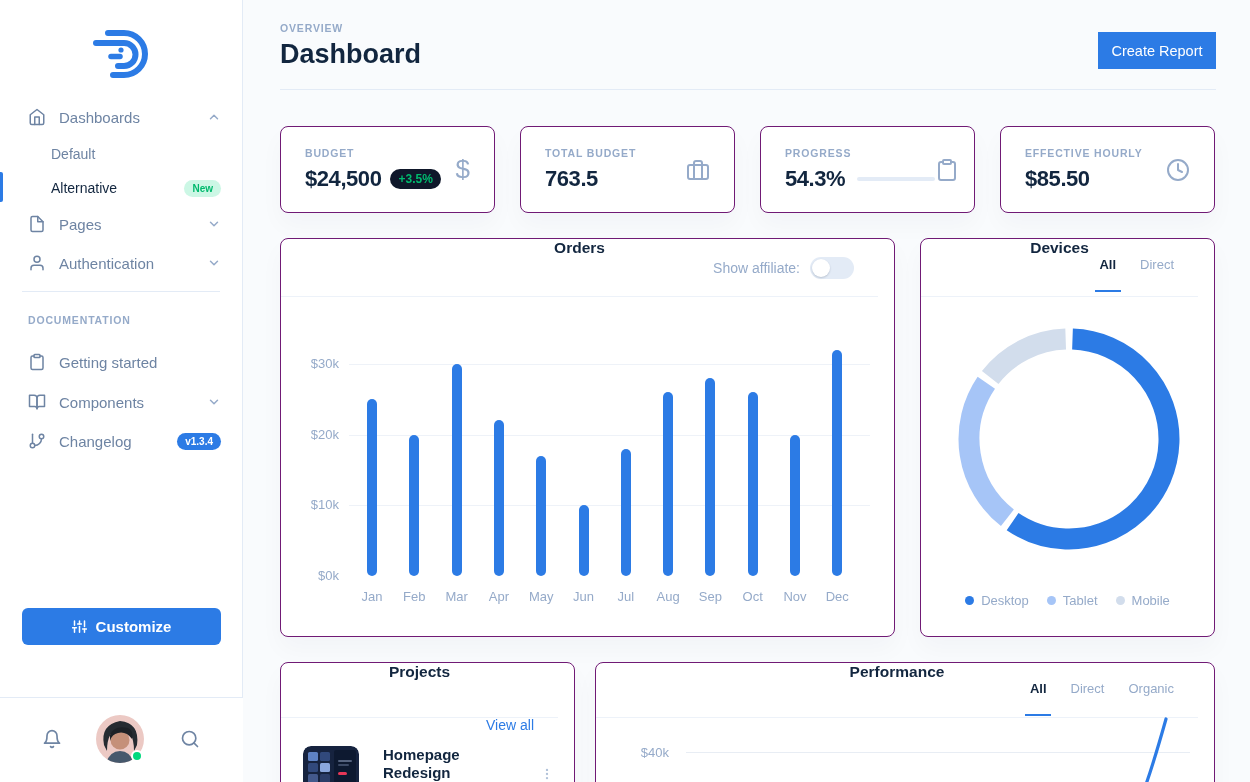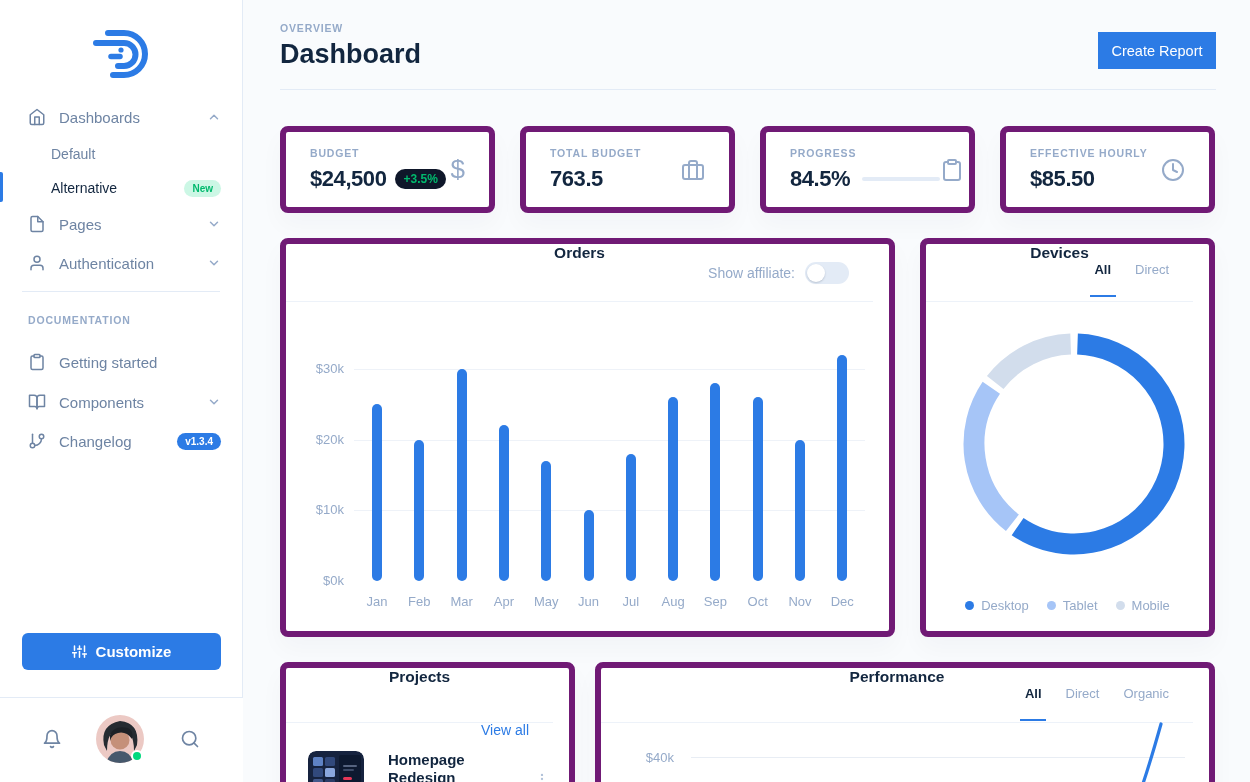--- a/index.html
+++ b/index.html
@@ -14,34 +14,34 @@
   .nav-item .nv-icon { width:18px; height:18px; margin-right:13px; flex:0 0 auto; color:#6e84a3; }
   .nav-item .nv-label { flex:1; }
   .nav-item .chev { width:14px; height:14px; color:#95aac9; }
   .nav-sub { position:absolute; left:0; width:243px; height:32px; display:flex; align-items:center; padding:0 22px 0 51px; color:#6e84a3; font-size:14px; cursor:pointer; }
   .nav-sub.active { color:#12263f; }
   .active-bar { position:absolute; left:0; top:172px; width:3px; height:30px; background:#2c7be5; border-radius:0 2px 2px 0; }
   .badge-soft { margin-left:auto; background:#ccf7e5; color:#00ba6e; font-size:10px; font-weight:bold; padding:3px 8px; border-radius:10px; }
   .badge-solid { margin-left:auto; background:#2c7be5; color:#fff; font-size:10px; font-weight:bold; padding:3px 8px; border-radius:10px; }
   .side-divider { position:absolute; left:22px; right:22px; height:1px; background:#e3ebf6; }
   .side-heading { position:absolute; left:28px; font-size:10.5px; font-weight:bold; letter-spacing:.08em; color:#95aac9; }
-  .customize-btn { position:absolute; left:22px; top:633px; width:199px; height:37px; background:#2c7be5; border:none; border-radius:6px; color:#fff; font-size:15px; font-weight:bold; font-family:inherit; display:flex; align-items:center; justify-content:center; gap:9px; cursor:pointer; }
+  .customize-btn { position:absolute; left:22px; top:608px; width:199px; height:37px; background:#2c7be5; border:none; border-radius:6px; color:#fff; font-size:15px; font-weight:bold; font-family:inherit; display:flex; align-items:center; justify-content:center; gap:9px; cursor:pointer; }
   .side-footer { position:absolute; left:0; top:697px; width:243px; height:85px; border-top:1px solid #e3ebf6; background:#fff; }
   .foot-icon { position:absolute; top:729px; width:20px; height:20px; color:#6e84a3; cursor:pointer; }
   .avatar-wrap { position:absolute; left:96px; top:715px; width:48px; height:48px; cursor:pointer; }
   .avatar-wrap .status { position:absolute; right:1px; bottom:1px; width:12px; height:12px; background:#00d97e; border:2px solid #fff; border-radius:50%; }
 
   
   .eyebrow { position:absolute; left:280px; top:22px; font-size:10.5px; font-weight:bold; letter-spacing:.08em; color:#95aac9; }
   .page-title { position:absolute; left:280px; top:39px; font-size:27px; font-weight:bold; color:#12263f; }
   .create-report { position:absolute; left:1098px; top:32px; width:118px; height:37px; background:#2c7be5; color:#fff; border:none; border-radius:0; font-size:14.5px; font-family:inherit; cursor:pointer; }
   .header-divider { position:absolute; left:280px; top:89px; width:936px; height:1px; background:#e3ebf6; }
 
   
-  .card { position:absolute; background:#fff; border:6px solid #701a75; border-radius:8px; box-shadow:0 12px 24px rgba(18,38,63,.03); }
+  .card { position:absolute; background:#fff; border:1px solid #701a75; border-radius:8px; box-shadow:0 12px 24px rgba(18,38,63,.03); }
   .card-header { position:absolute; left:0; top:0; right:16px; height:58px; display:flex; align-items:center; padding:0 24px; border-bottom:1px solid #edf2f9;flex-direction:column; }
   .card-title { font-size:15.5px; font-weight:bold; color:#12263f; }
 
   
   .stat-card { top:126px; height:87px; width:215px; display:flex; align-items:center; padding:0 24px; }
   .stat-left { flex:1; }
   .stat-label { font-size:10.5px; font-weight:bold; letter-spacing:.08em; color:#95aac9; margin-bottom:7px; }
   .stat-row { display:flex; align-items:center; }
   .stat-value { font-size:22px; font-weight:bold; color:#12263f; letter-spacing:-.02em; }
   .stat-badge { margin-left:9px; background:#0f172a; color:#00ba6e; font-size:12px; font-weight:bold; padding:3px 8px; border-radius:10px; }
@@ -252,21 +252,21 @@
     <svg class="stat-icon" viewBox="0 0 24 24" fill="none" stroke="currentColor" stroke-width="2" stroke-linecap="round" stroke-linejoin="round">
         <rect x="2" y="7" width="20" height="14" rx="2"></rect>
         <path d="M16 21V5a2 2 0 0 0-2-2h-4a2 2 0 0 0-2 2v16"></path>
       </svg>
   </div>
 
   <div class="card stat-card" style="left:760px">
     <div class="stat-left">
       <div class="stat-label">PROGRESS</div>
       <div class="stat-row">
-        <span class="stat-value">84.5%</span>
+        <span class="stat-value">54.3%</span>
         <span class="progress-track"><span class="progress-fill" style="width: 84.5%;"></span></span>
       </div>
     </div>
     <svg class="stat-icon" viewBox="0 0 24 24" fill="none" stroke="currentColor" stroke-width="2" stroke-linecap="round" stroke-linejoin="round">
         <path d="M16 4h2a2 2 0 0 1 2 2v14a2 2 0 0 1-2 2H6a2 2 0 0 1-2-2V6a2 2 0 0 1 2-2h2"></path>
         <rect x="8" y="2" width="8" height="4" rx="1"></rect>
       </svg>
   </div>
 
   <div class="card stat-card" style="left:1000px">

